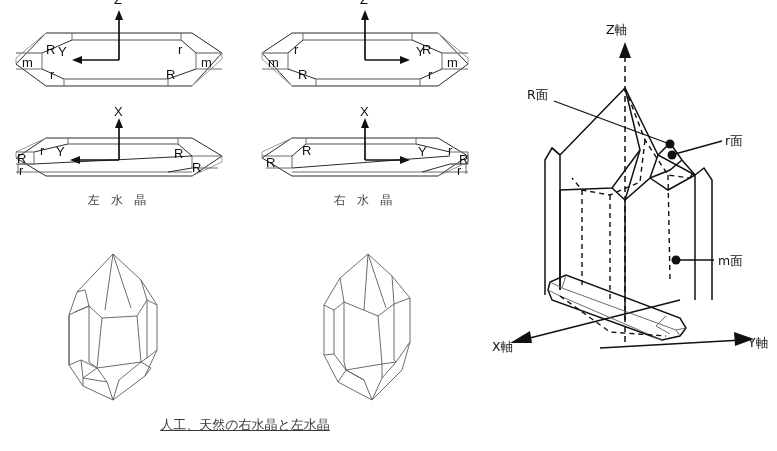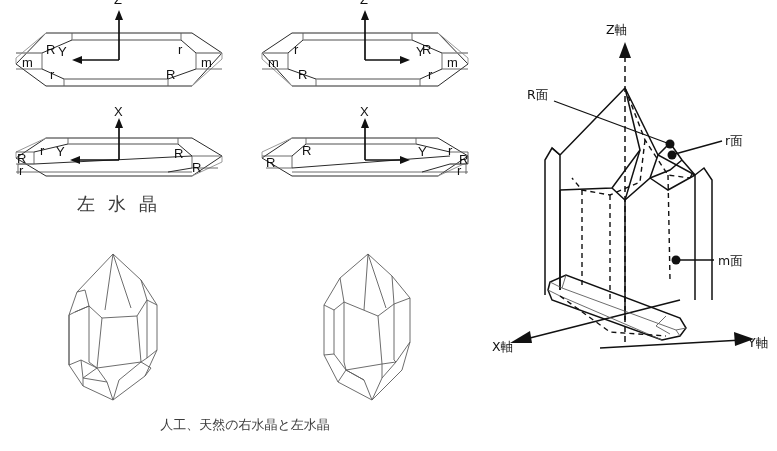--- a/index.html
+++ b/index.html
@@ -2,21 +2,21 @@
 <html><head>
 <meta charset="utf-8">
 <style>
   html,body{margin:0;padding:0;background:#ffffff;}
   body{width:777px;height:451px;position:relative;overflow:hidden;
        font-family:"Liberation Sans","DejaVu Sans",sans-serif;color:#1a1a1a;}
   .panel{position:absolute;}
   #left-panel{left:0;top:0;width:490px;height:451px;}
   #right-panel{left:490px;top:0;width:287px;height:451px;}
   svg{display:block;overflow:visible;}
-  .cap{position:absolute;font-size:18px;color:#3b3b3b;white-space:nowrap;
+  .cap{position:absolute;font-size:12px;color:#3b3b3b;white-space:nowrap;
        text-align:center;}
   .cap-sp{letter-spacing:4px;}
   .lbl{font-size:13px;fill:#111;font-family:"Liberation Sans","DejaVu Sans",sans-serif;}
   .lbl-jp{font-size:12.5px;fill:#111;font-family:"DejaVu Sans",sans-serif;}
   .ln{fill:none;stroke:#2b2b2b;stroke-width:1;}
   .ln-thin{fill:none;stroke:#5c5c5c;stroke-width:.9;}
   .ln-gray{fill:none;stroke:#9a9a9a;stroke-width:1;}
   .ln-b{fill:none;stroke:#111;stroke-width:1.7;}
   .ln-d{fill:none;stroke:#111;stroke-width:1.5;stroke-dasharray:6 4;}
   .ln-d2{fill:none;stroke:#111;stroke-width:1.4;stroke-dasharray:5 4;}
@@ -162,20 +162,21 @@
     </g>
     <text class="lbl" x="108" y="8">X</text>
     <text class="lbl" x="166" y="48">Y</text>
     <text class="lbl" x="50" y="47">R</text>
     <text class="lbl" x="196" y="47">r</text>
     <text class="lbl" x="207" y="56">R</text>
     <text class="lbl" x="14" y="59">R</text>
     <text class="lbl" x="205" y="67">r</text>
   </svg>
 
+  <div class="cap cap-sp" style="left:252px;top:192px;width:226px;">右 水 晶</div>
 
   <svg style="position:absolute;left:55px;top:250px;" width="130" height="155">
     <g class="ln-thin">
       <path d="M58,4 L22,42 L14,65 L14,115 L28,136 L58,150 L90,126 L102,100 L102,55 L86,30 Z"></path>
       <path d="M30,40 L22,42 M30,40 L34,56 L20,62 L14,65"></path>
       <path d="M34,56 L47,68 L42,118 L28,128 L28,136"></path>
       <path d="M47,68 L82,66 L86,112 L42,118"></path>
       <path d="M82,66 L92,50 L86,30"></path>
       <path d="M92,50 L102,55 M86,112 L92,108 L102,100"></path>
       <path d="M58,4 L50,60 M58,4 L76,58"></path>
@@ -201,21 +202,21 @@
       <path d="M34,60 L34,104 L46,120"></path>
       <path d="M24,105 L34,104"></path>
       <path d="M94,54 L94,110 L96,112"></path>
       <path d="M72,150 L64,130 L46,120 M72,150 L82,128 L82,114"></path>
       <path d="M64,130 L46,120"></path>
       <path d="M82,128 L96,112"></path>
       <path d="M44,52 L44,112 L46,120"></path>
     </g>
   </svg>
 
-  <div class="cap" style="left:60px;top:416px;width:370px;font-size:13px;">人工、天然の右水晶と左水晶</div>
+  <div class="cap" style="left:60px;top:416px;width:370px;font-size:13px;text-decoration:underline;">人工、天然の右水晶と左水晶</div>
 </div>
 
 <div class="panel" id="right-panel">
   <svg style="position:absolute;left:0;top:0;" width="287" height="400">
 
     <g>
       <path class="ln-d" d="M135,342 L135,52"></path>
       <polygon class="dot" points="135,42 129,58 141,58"></polygon>
     </g>
 

